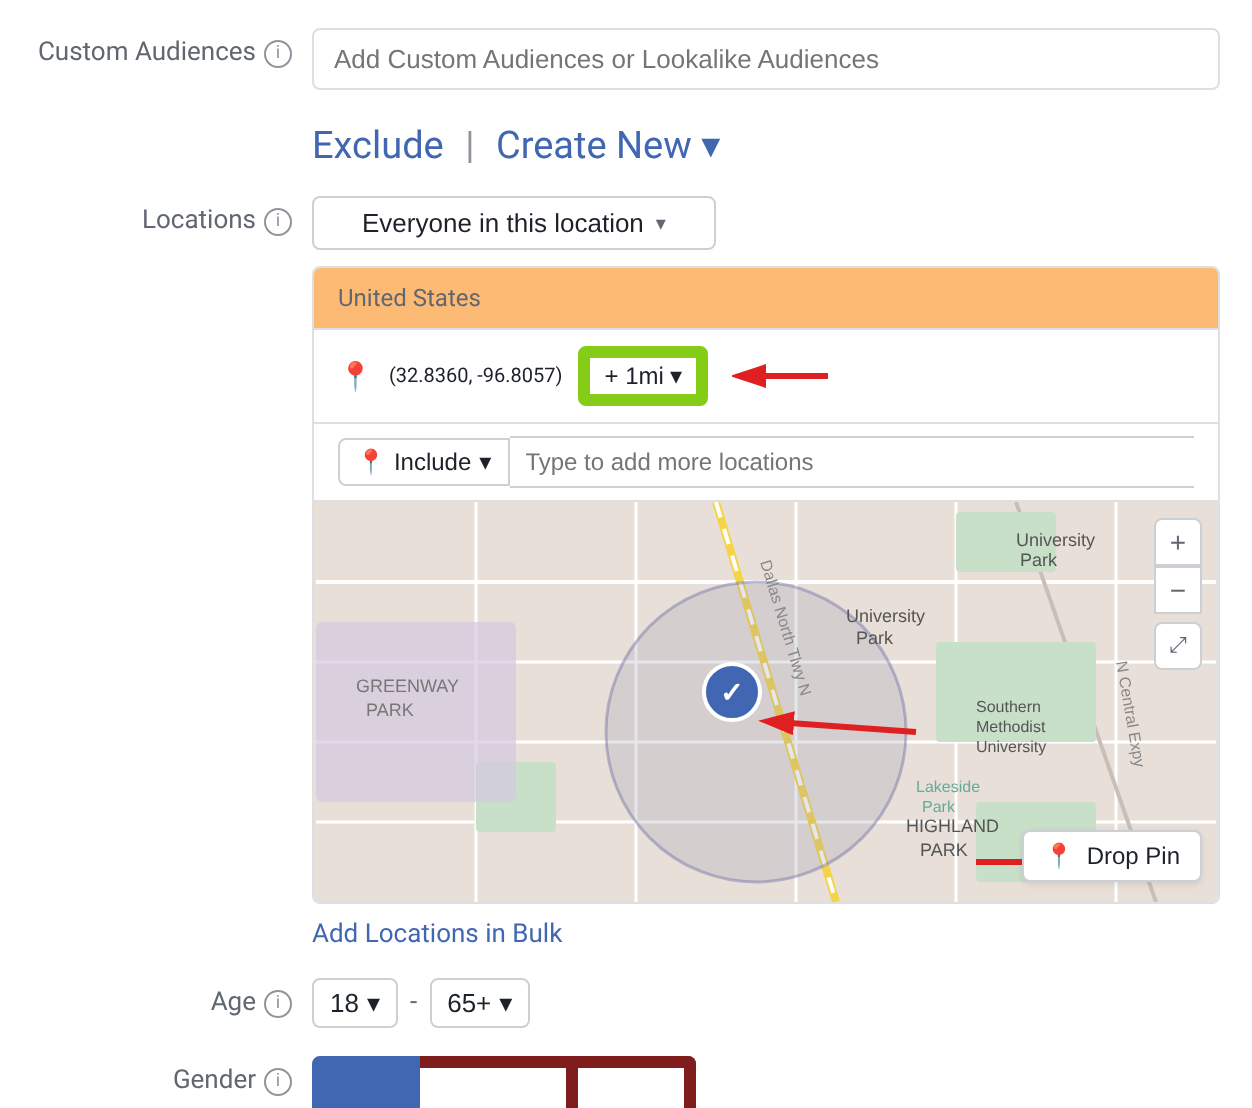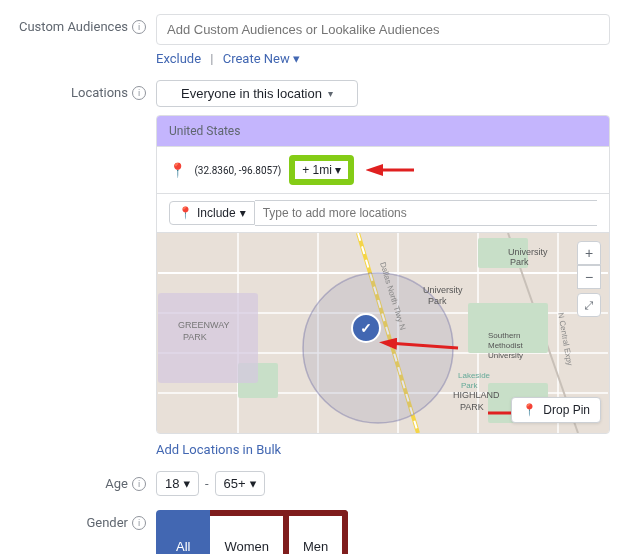--- a/index.html
+++ b/index.html
@@ -56,22 +56,22 @@
       border: 1px solid #dddfe2;
       border-radius: 4px;
       padding: 7px 10px;
       font-size: 13px;
       color: #90949c;
       background: #fff;
       outline: none;
     }
 
     .audiences-links {
-      margin-top: 6px;
-      font-size: 13px;
+      margin-top: 16px;
+      font-size: 19px;
     }
 
     .link-blue {
       color: #4267b2;
       cursor: pointer;
       text-decoration: none;
     }
 
     .divider-text {
       color: #90949c;
@@ -98,21 +98,21 @@
 
     
     .location-box {
       border: 1px solid #dddfe2;
       border-radius: 4px;
       overflow: hidden;
       width: 100%;
     }
 
     .location-header {
-      background: #c4b5fd;
+      background: #fdba74;
       padding: 8px 12px;
       font-size: 12px;
       color: #606770;
       border-bottom: 1px solid #dddfe2;
     }
 
     .location-coord-row {
       padding: 8px 12px;
       display: flex;
       align-items: center;

